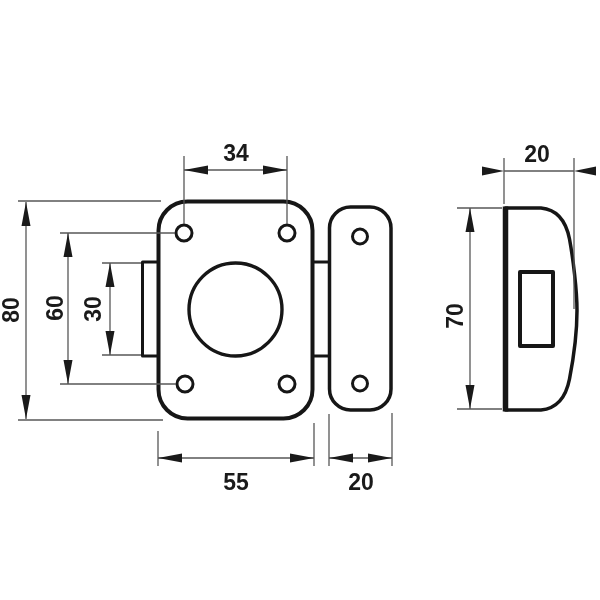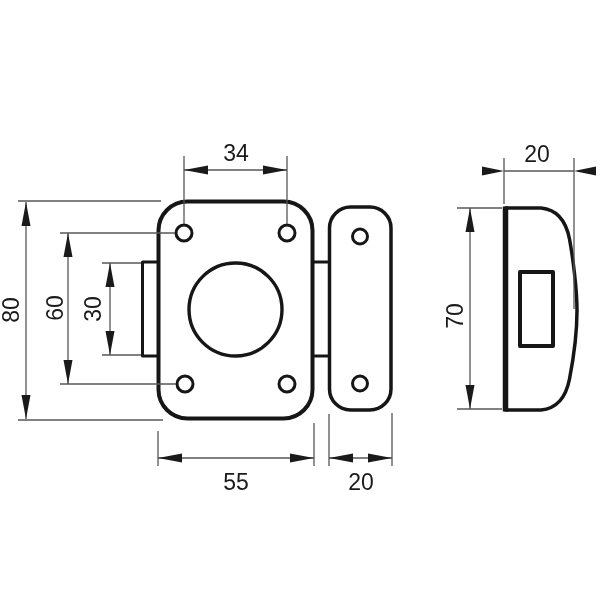--- a/index.html
+++ b/index.html
@@ -3,21 +3,21 @@
 <meta charset="utf-8">
 <style>
   html, body {
     margin: 0;
     padding: 0;
     width: 600px;
     height: 600px;
     background: #ffffff;
     font-family: "Liberation Sans", sans-serif;
   }
-  #stage { width: 540px; height: 600px; }
+  #stage { width: 540px; height: 600px; font-weight: bold; }
   svg { display: block; }
   .shape {
     fill: #ffffff;
     stroke: #161616;
     stroke-linecap: round;
     stroke-linejoin: round;
   }
   .thin {
     fill: none;
     stroke: #575757;

